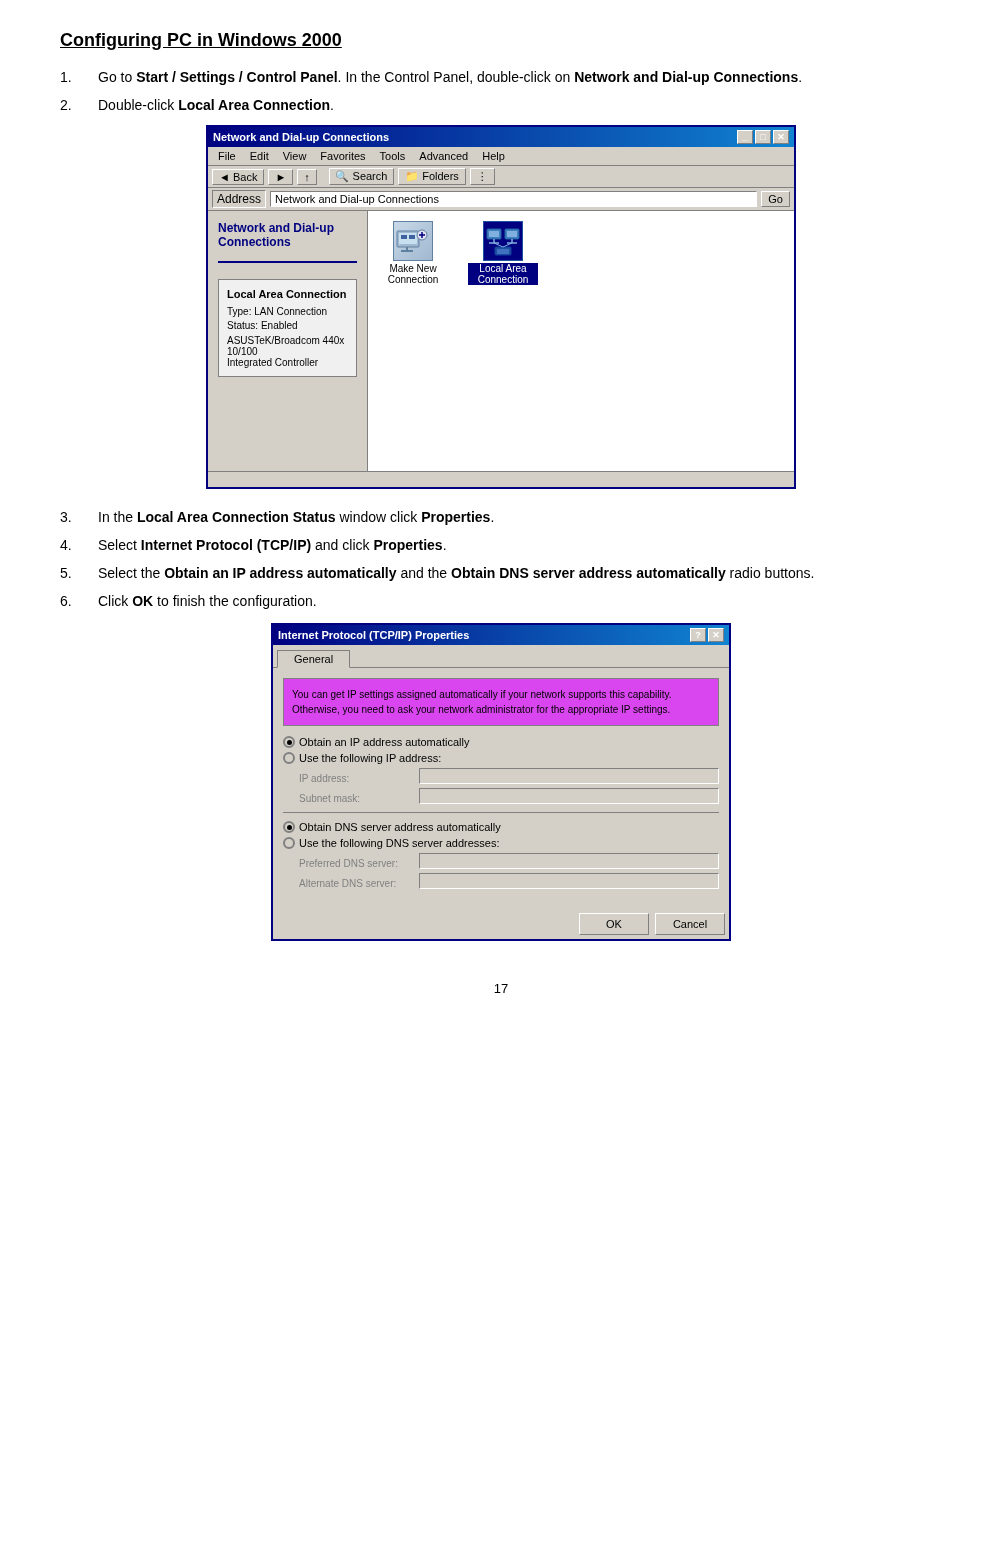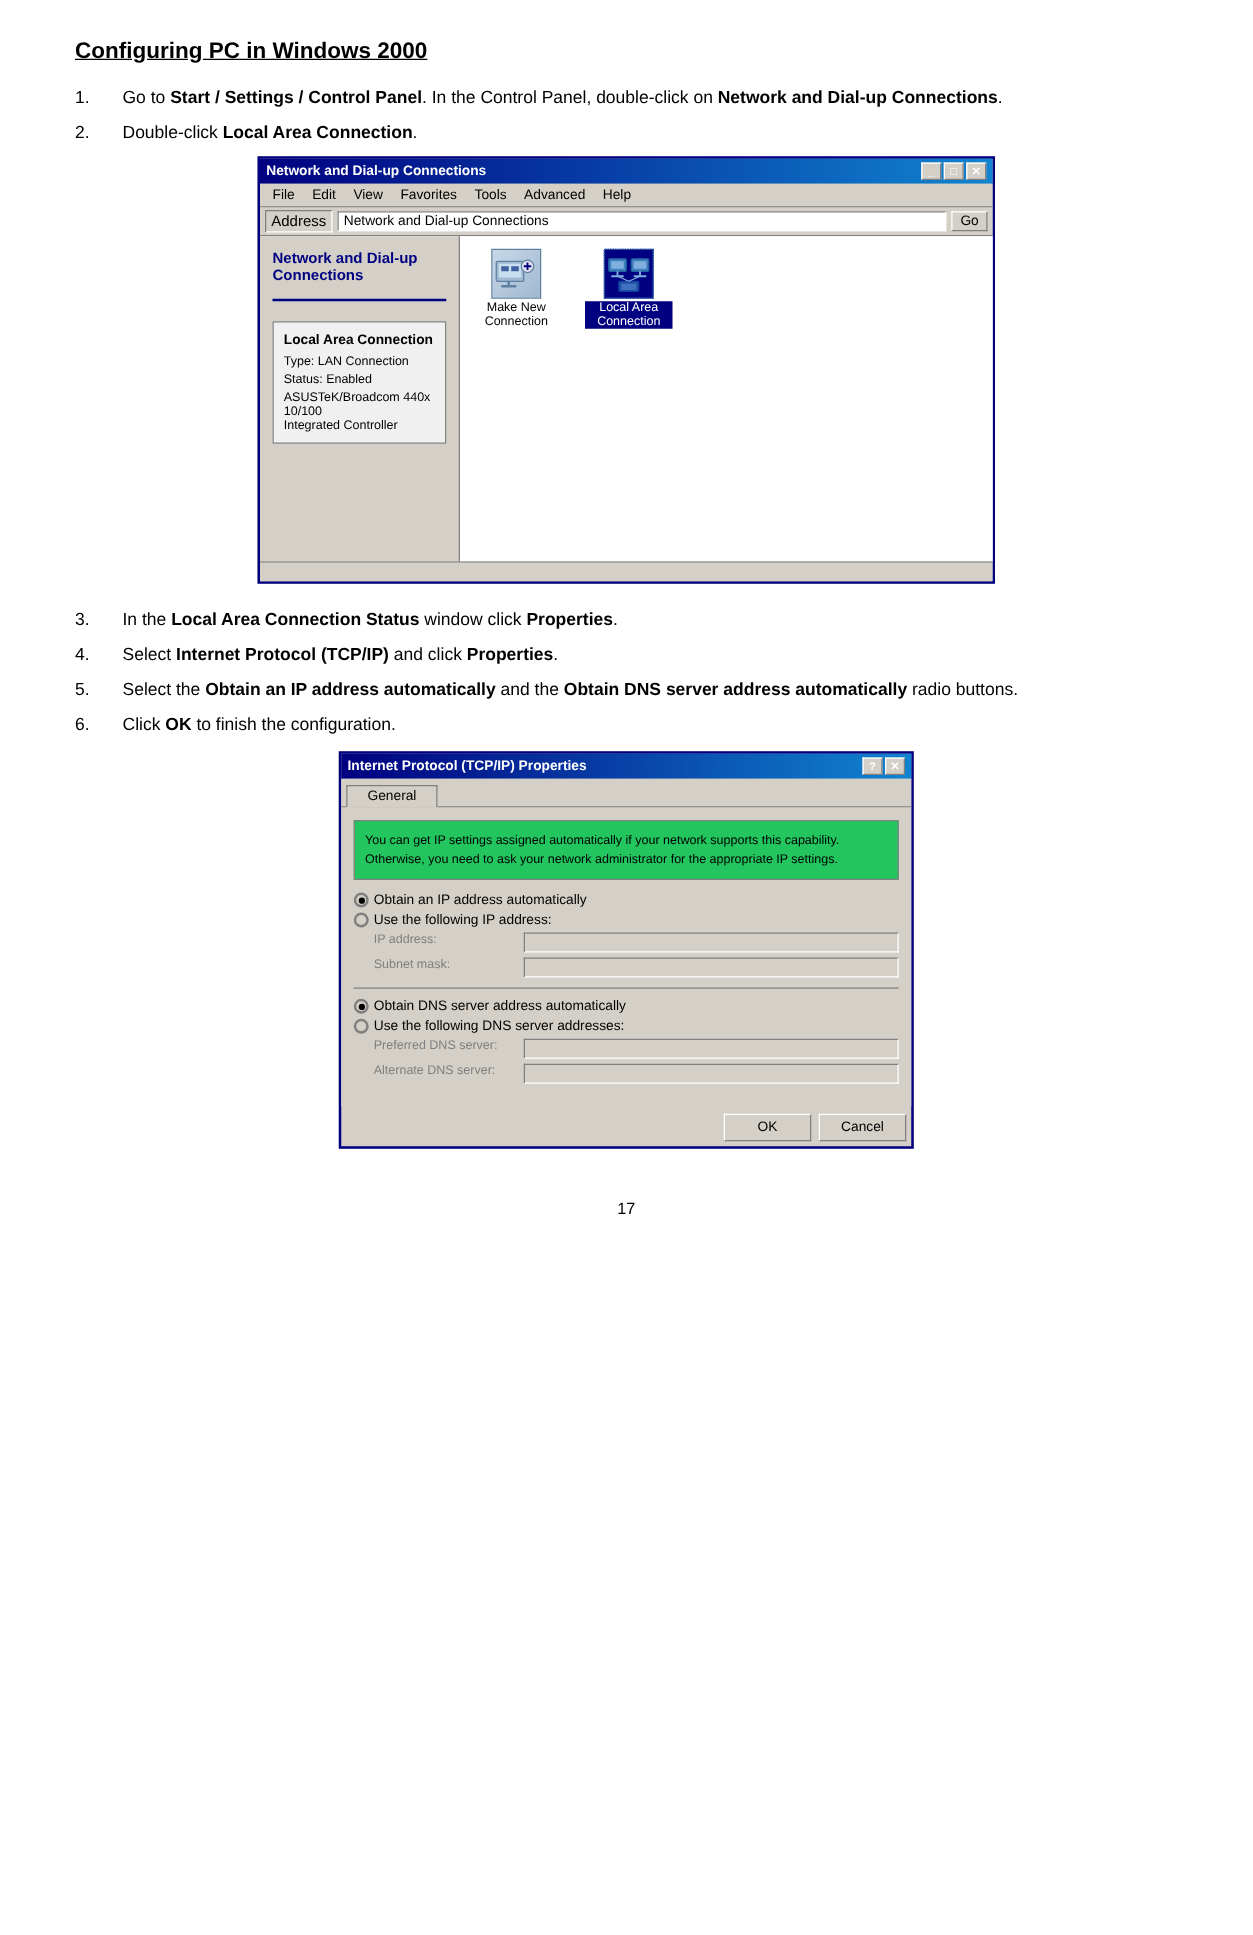--- a/index.html
+++ b/index.html
@@ -262,21 +262,21 @@
     .tcpip-tab.active {
       background: #d4d0c8;
       border-bottom: 1px solid #d4d0c8;
       z-index: 1;
     }
     .tcpip-body {
       padding: 10px;
       background: #d4d0c8;
     }
     .tcpip-info-box {
-      background: #22c55e;
+      background: #d946ef;
       border: 1px solid #808080;
       padding: 8px;
       margin-bottom: 10px;
       font-size: 10px;
       line-height: 1.5;
     }
     .radio-group { margin-bottom: 8px; }
     .radio-row {
       display: flex;
       align-items: center;
@@ -296,21 +296,21 @@
     }
     .radio-circle.selected::after {
       content: '';
       width: 5px;
       height: 5px;
       border-radius: 50%;
       background: #000;
     }
     .field-row {
       display: flex;
-      align-items: flex-start;
+      align-items: flex-end;
       margin-bottom: 4px;
       margin-left: 16px;
       font-size: 11px;
     }
     .field-label {
       width: 120px;
       color: #808080;
       font-size: 10px;
     }
     .field-input {
@@ -392,20 +392,29 @@
         <div class="win-menubar">
           <span>File</span>
           <span>Edit</span>
           <span>View</span>
           <span>Favorites</span>
           <span>Tools</span>
           <span>Advanced</span>
           <span>Help</span>
         </div>
 
+        <div class="win-toolbar">
+          <span class="toolbar-btn">◄ Back</span>
+          <span class="toolbar-btn">► </span>
+          <span class="toolbar-btn">↑</span>
+          <span style="width:4px"></span>
+          <span class="toolbar-btn">🔍 Search</span>
+          <span class="toolbar-btn">📁 Folders</span>
+          <span class="toolbar-btn">⋮</span>
+        </div>
 
         <div class="win-address">
           <span class="address-label">Address</span>
           <span class="address-input">Network and Dial-up Connections</span>
           <span class="toolbar-btn">Go</span>
         </div>
 
         <div class="win-content">
 
           <div class="win-sidebar">

